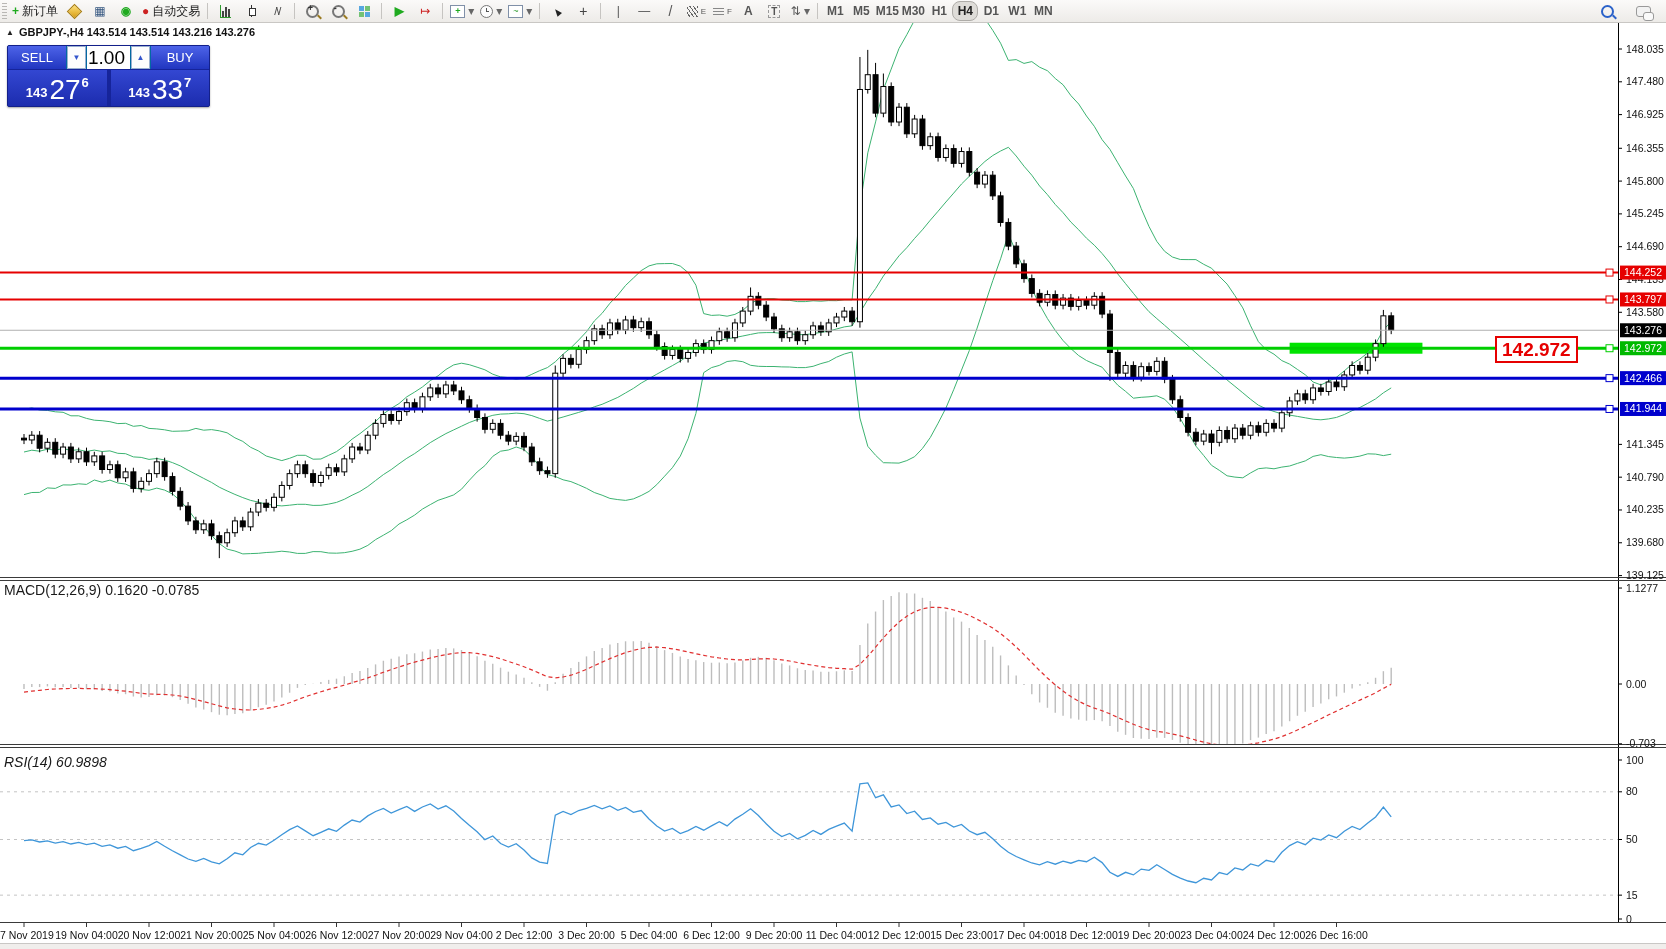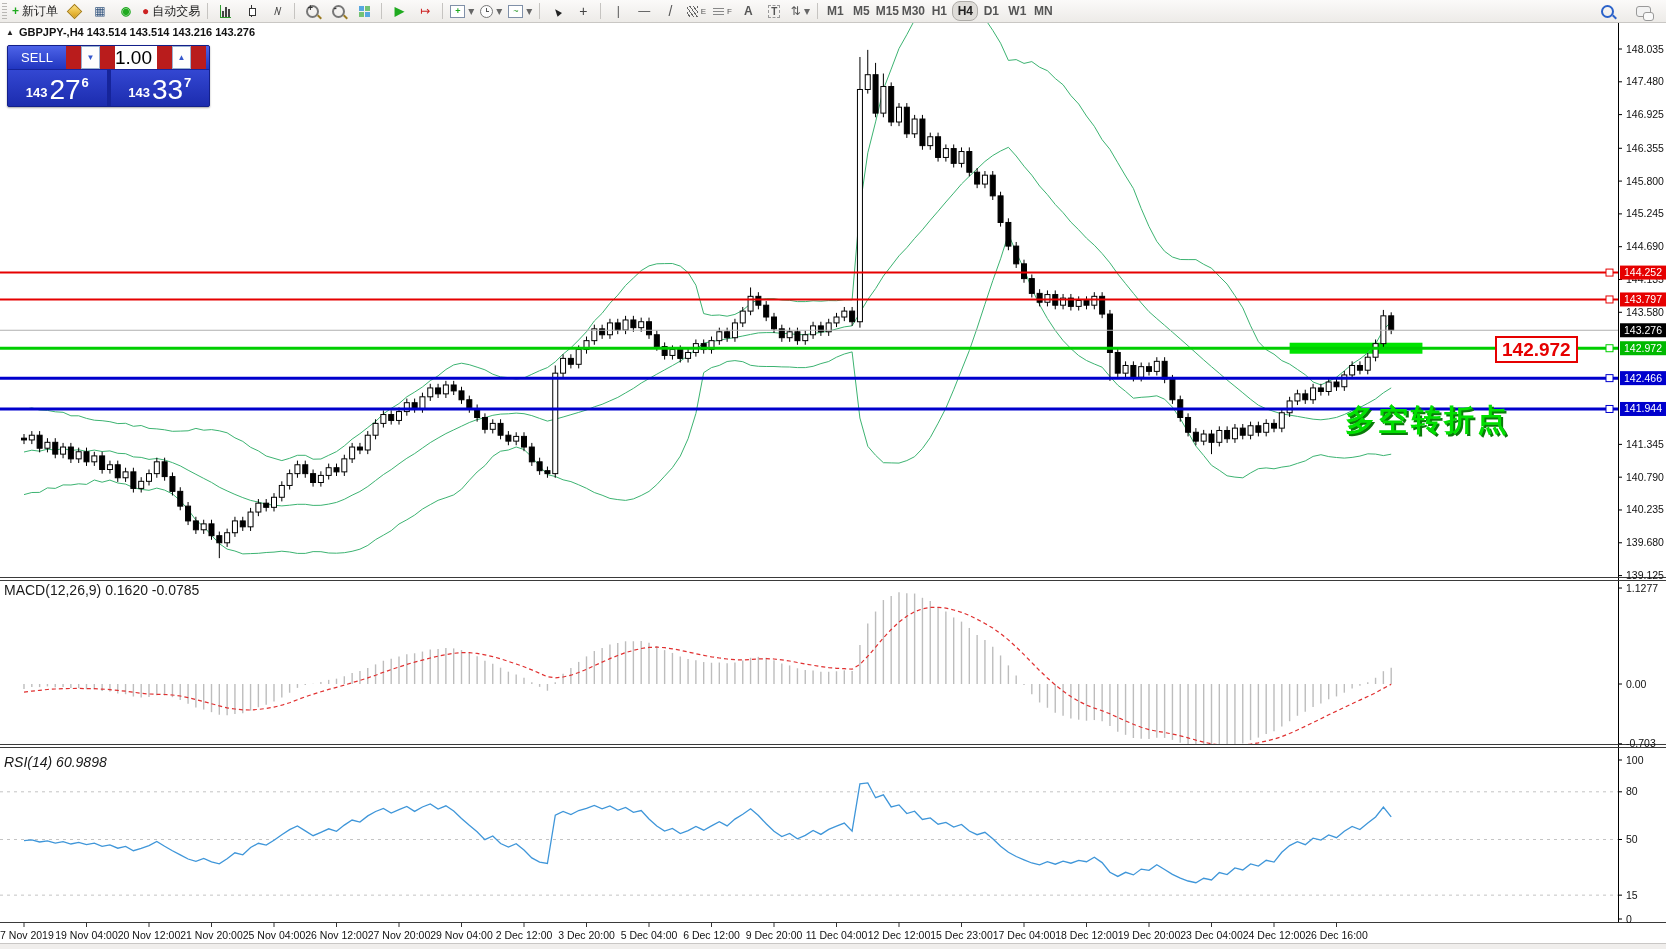--- a/index.html
+++ b/index.html
@@ -52,21 +52,21 @@
   .barsic{display:flex;align-items:flex-end;gap:1px;height:12px;border-left:1px solid #2d9a2d;border-bottom:1px solid #2d9a2d;padding:0 1px;}
   .barsic i{width:2px;background:#444;display:block;}
   .lineic{font-size:11px;color:#444;letter-spacing:-1px;}
   
   .ohlc-header{position:absolute;left:6px;top:26px;z-index:5;font-size:11px;font-weight:bold;color:#111;
     display:flex;align-items:center;gap:5px;}
   .ohlc-header .tri{font-size:8px;color:#222;}
   .order-panel{position:absolute;left:7px;top:45px;width:201px;height:60px;z-index:5;
     background:#16249a;border:1px solid #13208a;border-radius:2px;overflow:hidden;
     display:flex;flex-direction:column;box-shadow:0 1px 2px rgba(0,0,0,.35);}
-  .op-top{display:flex;height:23px;gap:15px;background:#b91c1c;}
+  .op-top{display:flex;height:23px;gap:1px;background:#0369a1;}
   .op-sell,.op-buy{flex:0 0 58px;display:flex;align-items:center;justify-content:center;color:#fff;
     font-size:13px;background:linear-gradient(#4d63e8,#2136c0);cursor:pointer;}
   .op-spin{flex:0 0 19px;background:#fdfdfd;border:1px solid #9ab0d0;box-sizing:border-box;
     display:flex;align-items:center;justify-content:center;color:#3355cc;font-size:8px;cursor:pointer;}
   .op-vol{flex:1;background:#fff;display:flex;align-items:center;justify-content:flex-end;
     padding-right:5px;font-size:19px;color:#000;text-align:center;}
   .op-prices{flex:1;display:flex;gap:4px;background:#16249a;padding-top:1px;}
   .op-price{flex:1;background:linear-gradient(#3347d2,#1c2cae);color:#fff;display:flex;
     align-items:flex-end;justify-content:center;padding-bottom:4px;cursor:pointer;}
   .op-price .pre{font-size:13px;font-weight:bold;margin:0 2px 2px 0;}
@@ -943,15 +943,14 @@
         <span class="big">33</span>
         <span class="sup">7</span>
       </div>
     </div>
   </div>
 
   <div class="macd-label">MACD(12,26,9) 0.1620 -0.0785</div>
   <div class="rsi-label">RSI(14) 60.9898</div>
 
   <div class="price-callout">142.972</div>
-  <div class="annotation">多空转折点</div>
 
 </div>
 
 </body></html>

